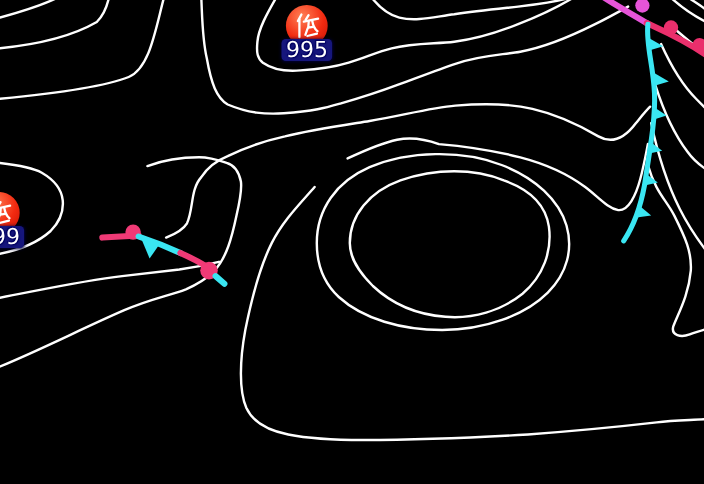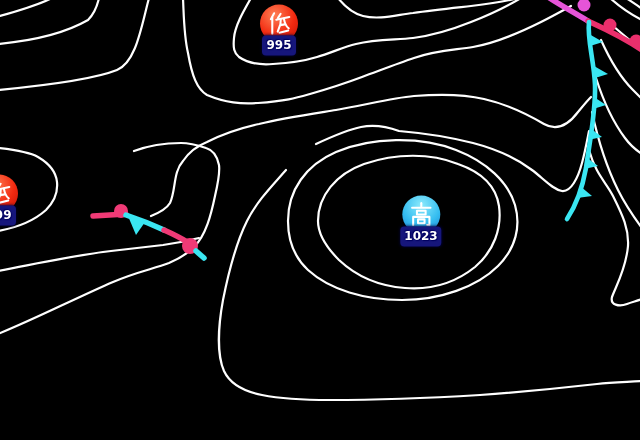--- a/index.html
+++ b/index.html
@@ -6,21 +6,21 @@
   .stage{position:relative;width:640px;height:440px;background:#000;overflow:hidden;
          font-family:"DejaVu Sans","Liberation Sans",sans-serif;}
   .stage svg.layer{position:absolute;left:0;top:0;}
   .sys{position:absolute;transform:translate(-50%,-50%);display:flex;flex-direction:column;
        align-items:center;z-index:5;}
   .sys-circle{width:38px;height:38px;border-radius:50%;display:flex;align-items:center;
        justify-content:center;}
   .low-circle{background:radial-gradient(circle at 38% 28%, #ff8055 0%, #f22a10 55%, #c01004 100%);}
   .high-circle{background:radial-gradient(circle at 50% 25%, #8ceafc 0%, #35bdf0 55%, #1b7fd6 100%);}
   .badge{margin-top:-7px;background:#16167c;border-radius:4px;padding:0px 4px 1px 4px;
-       color:#fff;font-weight:bold;font-size:12px;line-height:19px;letter-spacing:0px;
+       color:#fff;font-weight:normal;font-size:20px;line-height:19px;letter-spacing:0px;
        text-shadow:0 0 2px #000060, 1px 1px 1px #000060, -1px -1px 1px #000060;
        box-shadow:0 0 3px #00003a;z-index:6;}
   .kanji{display:block;}
 </style>
 </head>
 <body>
 
 <div class="stage">
 
   <svg class="layer" width="640" height="440" viewBox="0 0 640 440">
@@ -112,28 +112,14 @@
           <path d="M13.6,8.5 L13.2,13.5 L17.2,12.8"></path>
           <path d="M16.5,7.5 C17.2,11.5 18.2,14.5 21,16.5"></path>
           <path d="M12.8,14 L10.8,19.5"></path>
             <path d="M12.5,20.5 L20.5,18.5"></path>
         </g>
       </svg>
     </div>
     <div class="badge">999</div>
   </div>
 
-  <div class="sys" style="left:421px;top:221px;">
-    <div class="sys-circle high-circle">
-      <svg class="kanji" width="26" height="26" viewBox="0 0 24 24">
-        <g fill="none" stroke="#ffffff" stroke-width="1.9" stroke-linecap="round" stroke-linejoin="round">
-          <path d="M12,1.5 L12,4.5"></path>
-            <path d="M3.5,5.8 L20.5,5.8"></path>
-          <path d="M8,8.5 L16,8.5 L16,12 L8,12 Z"></path>
-          <path d="M4.5,22 L4.5,14.2 L19.5,14.2 L19.5,22 L17.5,21.6"></path>
-          <path d="M9,16.5 L15,16.5 L15,20 L9,20 Z"></path>
-        </g>
-      </svg>
-    </div>
-    <div class="badge">1023</div>
-  </div>
 
 </div>
 
 </body></html>

